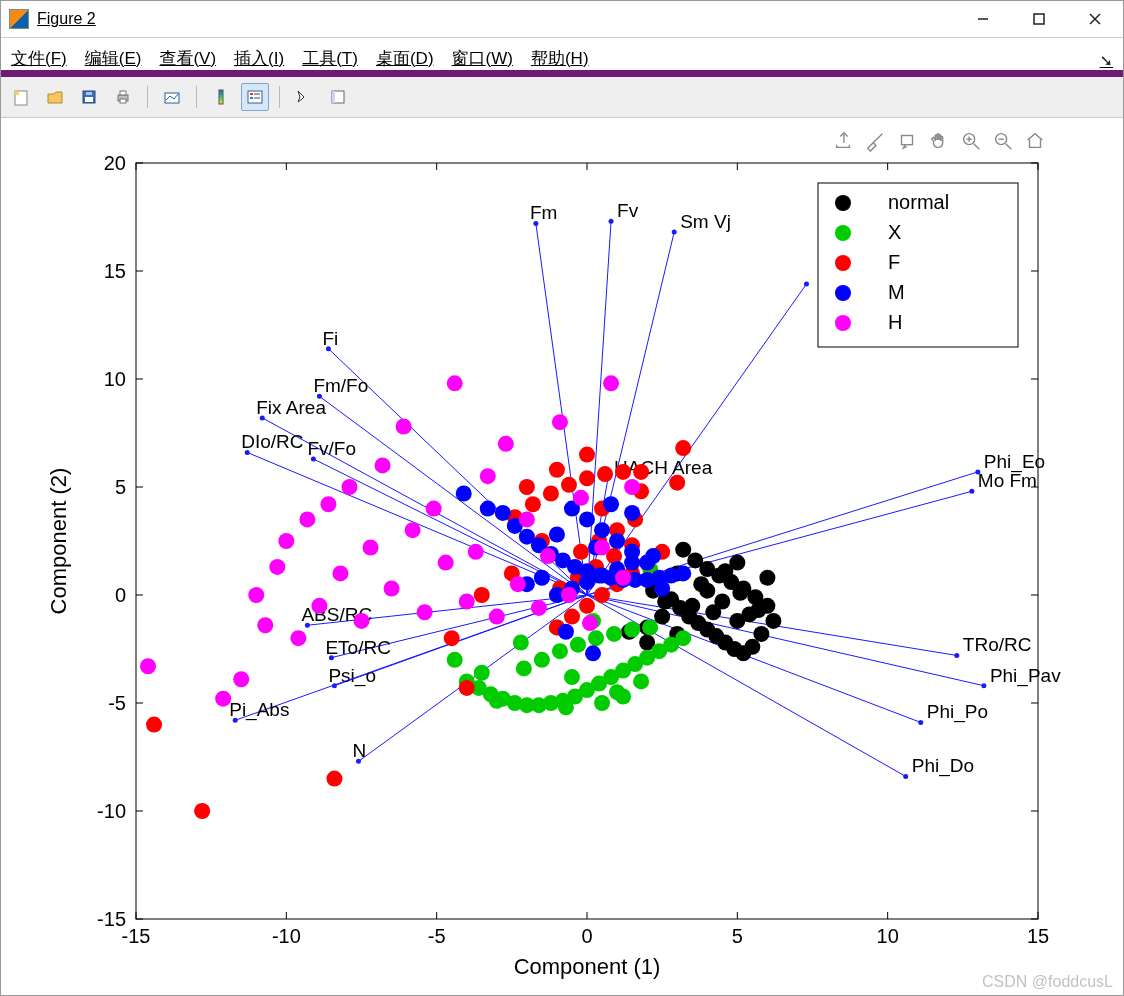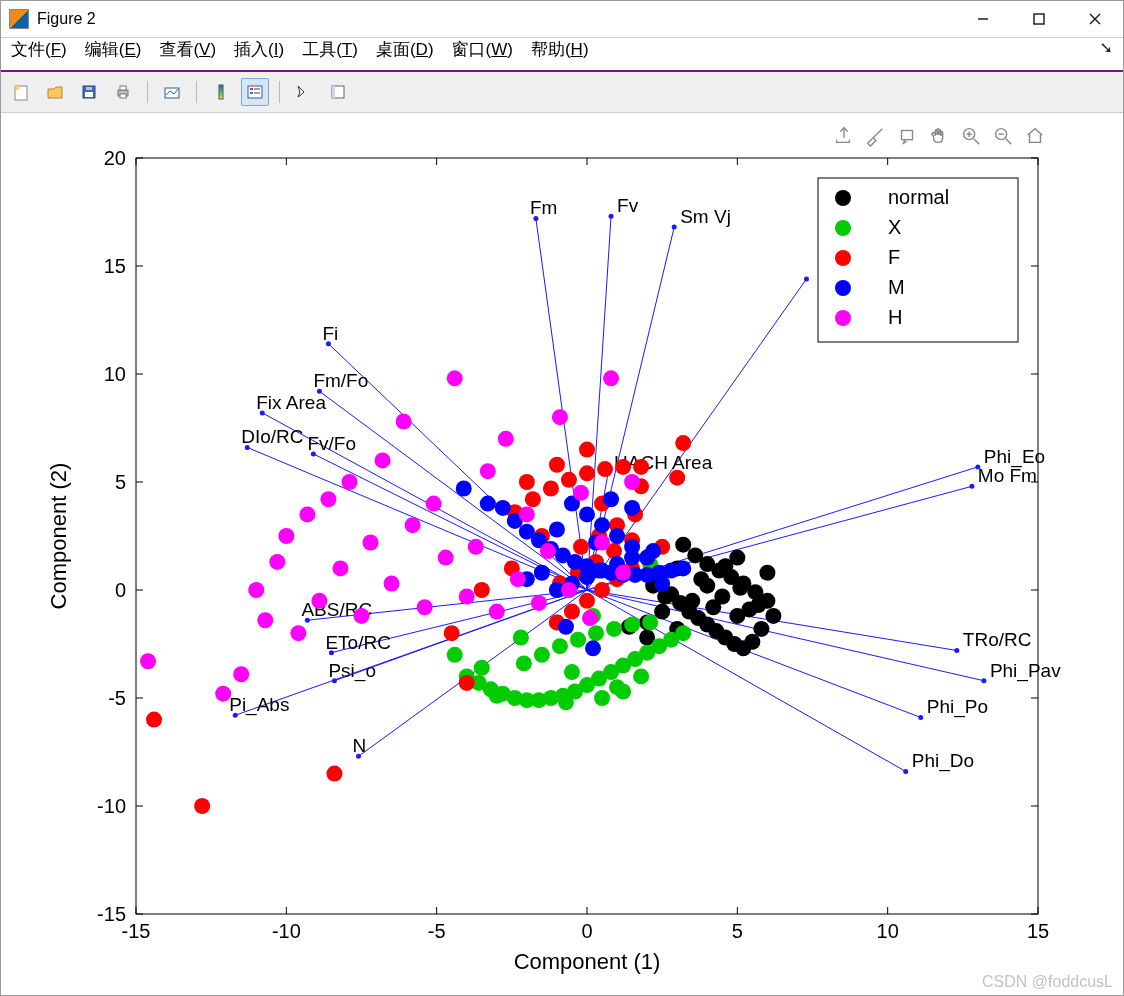--- a/index.html
+++ b/index.html
@@ -14,20 +14,21 @@
     overflow: hidden;
   }
   .window {
     width: 1124px;
     height: 996px;
     border: 1px solid #999;
     box-sizing: border-box;
     display: flex;
     flex-direction: column;
     background: #fff;
+    text-decoration: underline;
   }
   .titlebar {
     display: flex;
     align-items: center;
     height: 36px;
     border-bottom: 1px solid #ccc;
     background: #fff;
     padding-left: 8px;
   }
   .titlebar .app-icon {
@@ -40,25 +41,25 @@
   .titlebar .spacer { flex: 1; }
   .titlebar .win-btn {
     width: 56px; height: 36px;
     display: flex; align-items: center; justify-content: center;
     color: #333;
   }
   .win-btn svg { pointer-events: none; }
 
   .menubar {
     display: flex;
-    align-items: flex-start;
+    align-items: flex-end;
     height: 32px;
     padding: 0 10px;
     font-size: 17px;
-    border-bottom: 2px solid #701a75;
+    border-bottom: 7px solid #701a75;
   }
   .menubar .menu-item { margin-right: 18px; cursor: default; }
   .menubar .menu-item .mn { text-decoration: underline; }
   .menubar .spacer { flex: 1; }
   .menubar .dock-arrow { font-size: 16px; color: #222; }
 
   .toolbar {
     display: flex;
     align-items: center;
     height: 36px;

